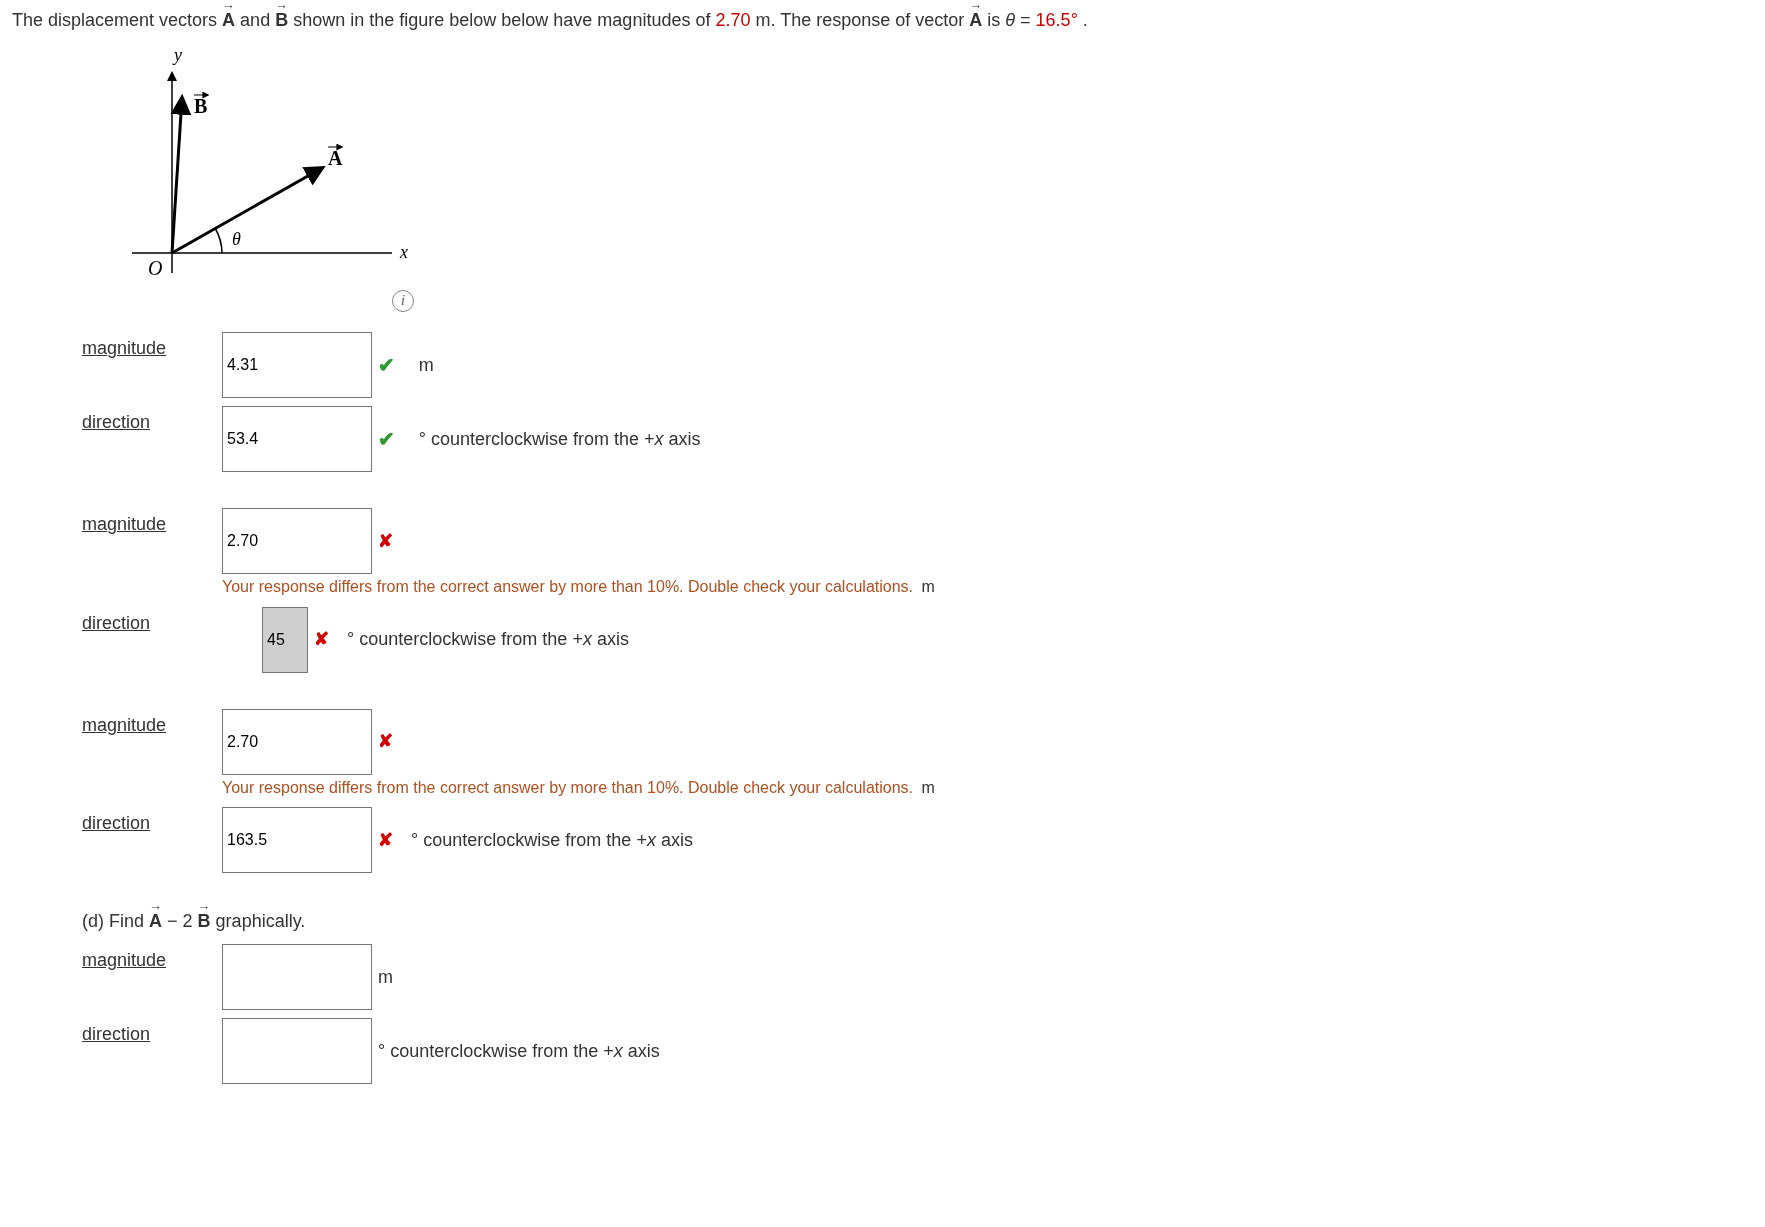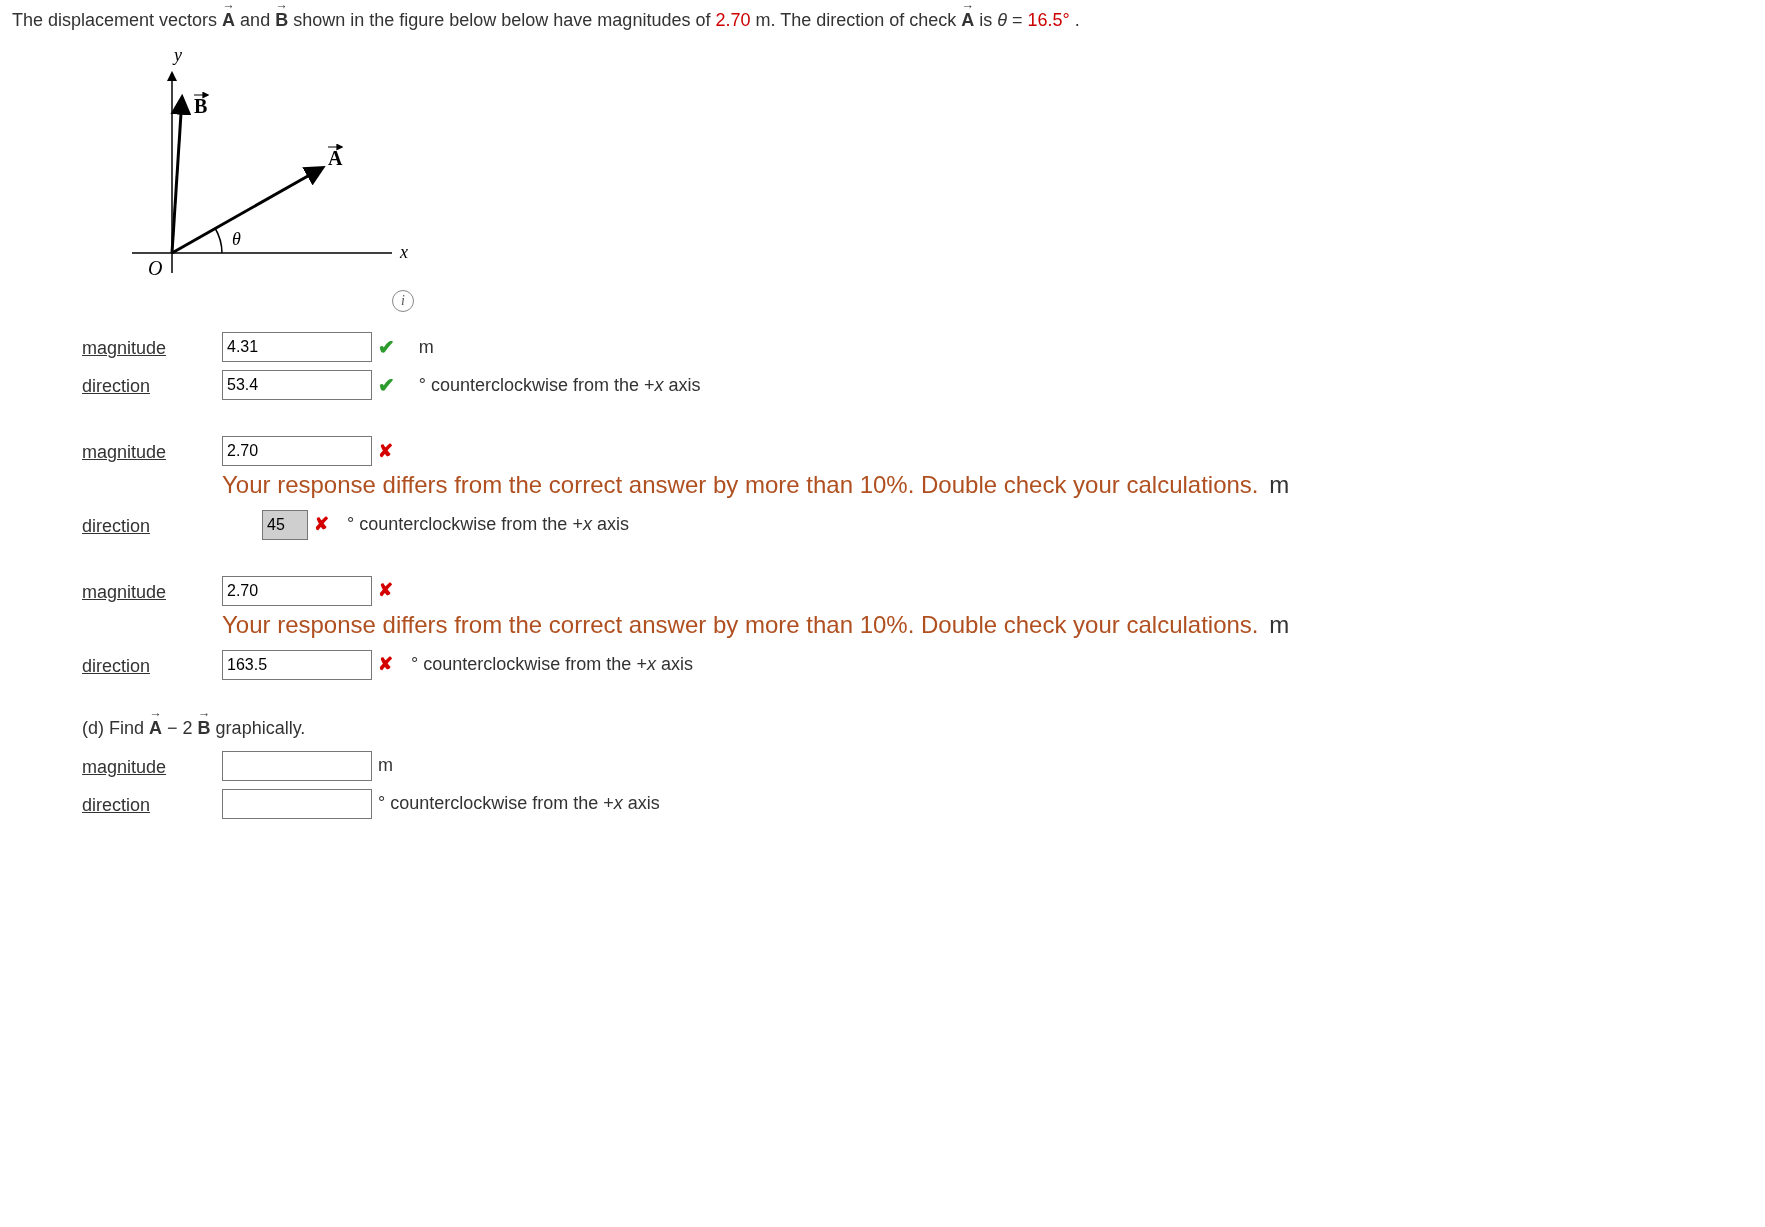--- a/index.html
+++ b/index.html
@@ -77,21 +77,21 @@
   }
   .inline-row {
     display: flex;
     align-items: center;
     flex-wrap: wrap;
     gap: 6px;
   }
   input.ans {
     font-family: Verdana, Geneva, sans-serif;
     font-size: 16px;
-    padding: 2px 4px;
+    padding: 20px 4px;
     border: 1px solid #777;
     height: 24px;
     box-sizing: content-box;
   }
   input.w-med { width: 140px; }
   input.w-sm  { width: 36px; text-align: left; margin-left: 40px; }
   input.grey  { background: #cfcfcf; }
   .check-icon::before {
     content: "✔";
     color: #2e9b2e;
@@ -99,37 +99,37 @@
     font-weight: bold;
   }
   .cross-icon::before {
     content: "✘";
     color: #d40000;
     font-size: 18px;
     font-weight: bold;
   }
   .feedback {
     color: #b05020;
-    font-size: 24px;
+    font-size: 16px;
     margin-top: 2px;
   }
   .unit-after { margin-left: 4px; }
   svg.figure { display: block; }
 </style>
 </head>
 <body>
 
 <div class="prompt-line">
   <span>The displacement vectors </span>
   <span class="vec">A</span>
   <span> and </span>
   <span class="vec">B</span>
   <span> shown in the figure below below have magnitudes of </span>
   <span class="red">2.70</span>
-  <span> m. The direction of check </span>
+  <span> m. The response of vector </span>
   <span class="vec">A</span>
   <span> is </span>
   <span class="ital">θ</span>
   <span> = </span>
   <span class="red">16.5°</span>
   <span>.</span>
 </div>
 
 <div class="figure-wrap">
   <svg class="figure" width="310" height="260" viewBox="0 0 310 260">

